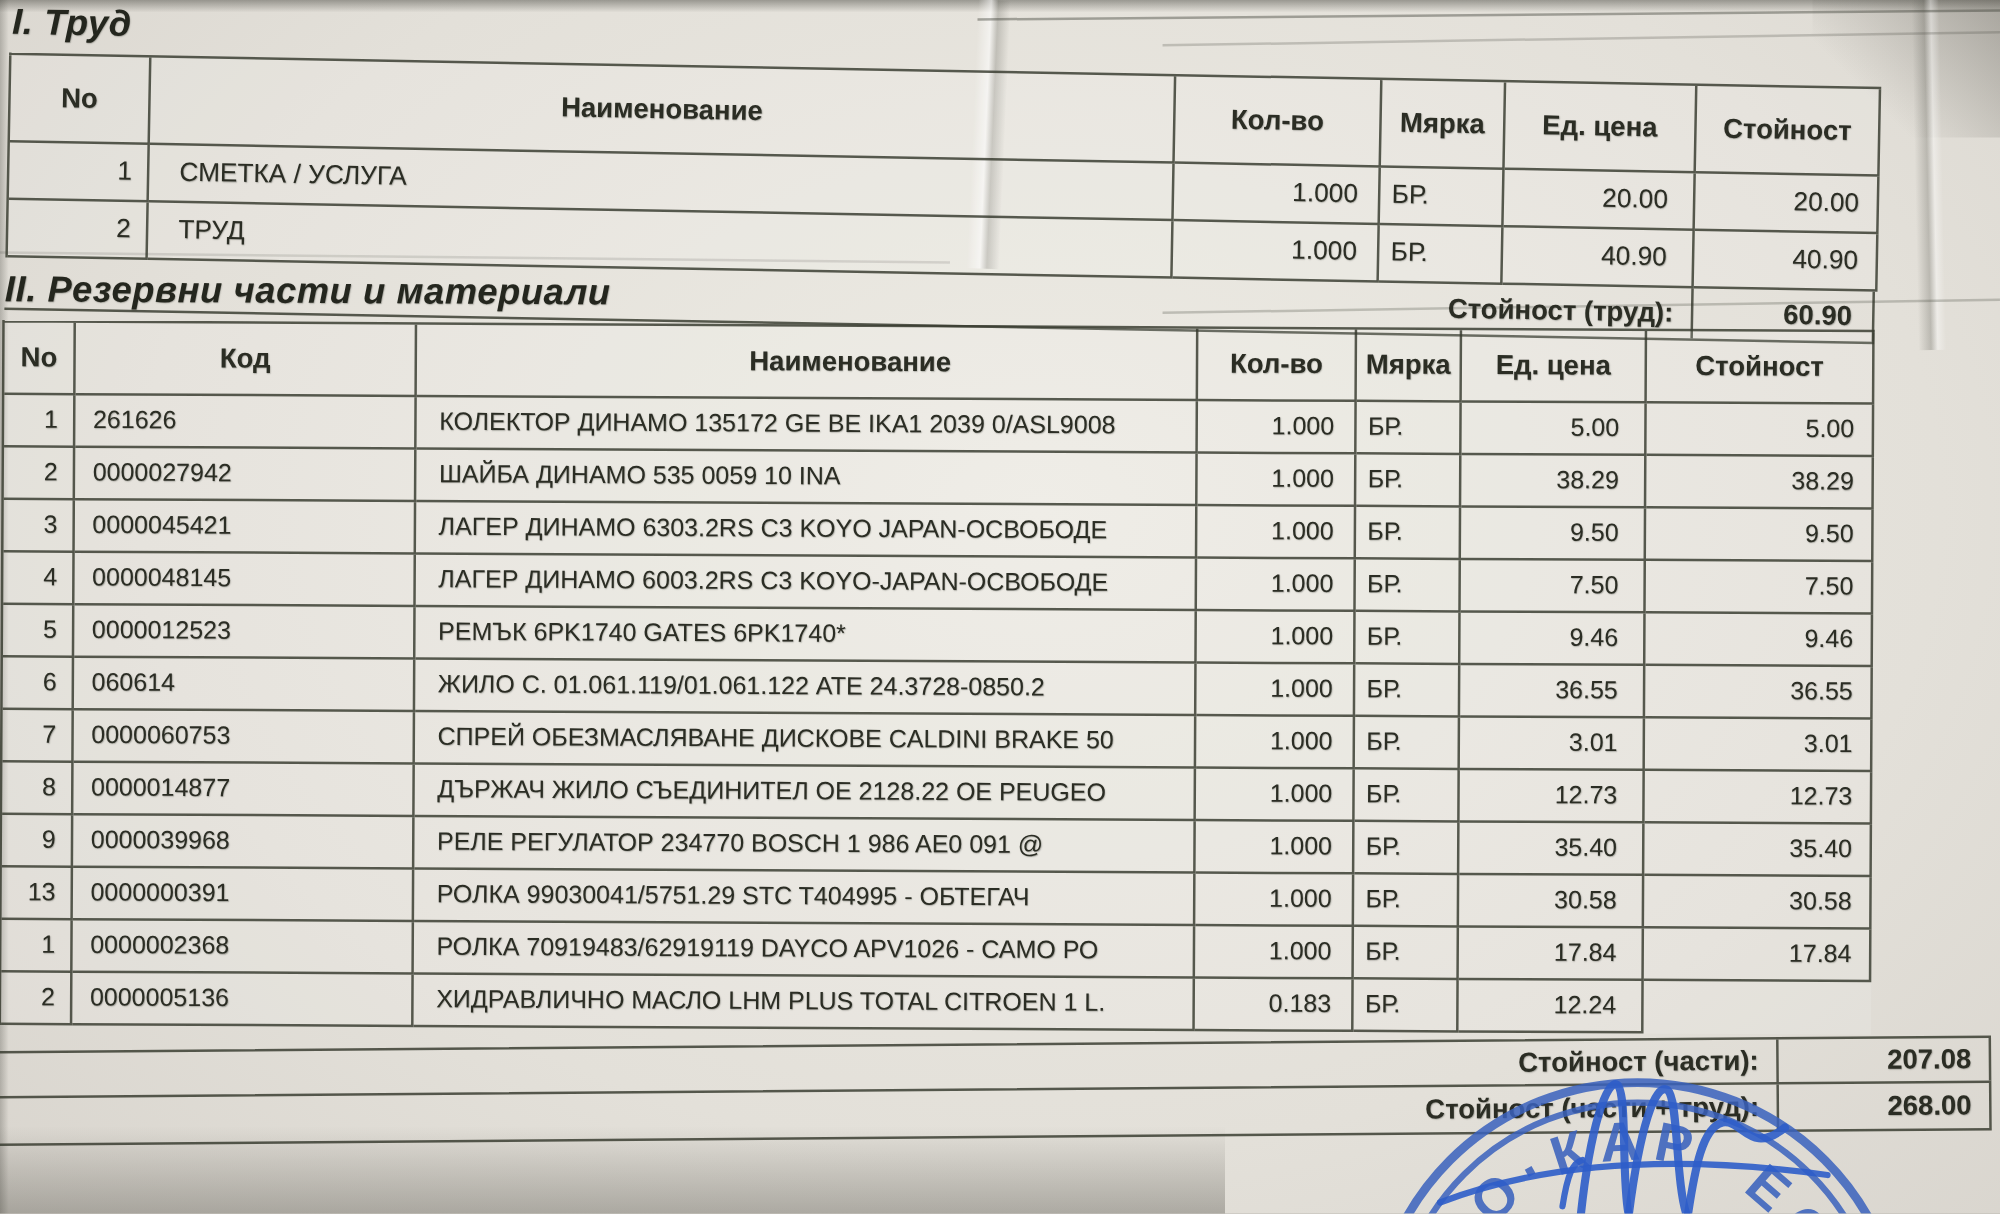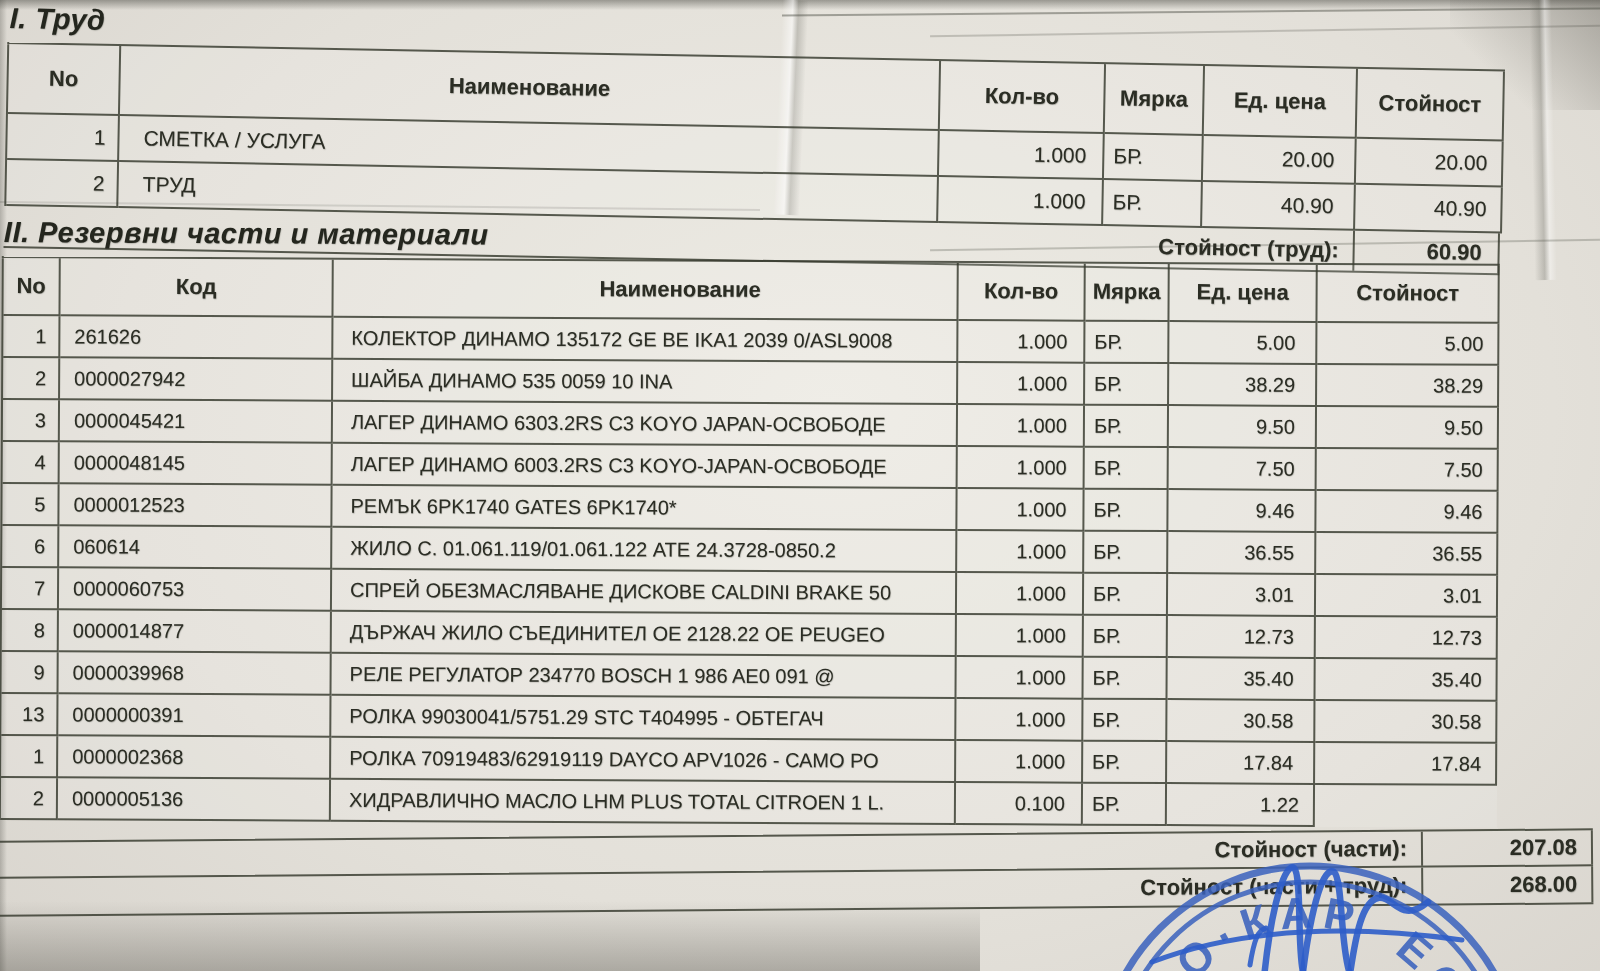--- a/index.html
+++ b/index.html
@@ -200,23 +200,23 @@
         <div class="cell c-no">1</div>
         <div class="cell c-code">0000002368</div>
         <div class="cell c-name">РОЛКА 70919483/62919119 DAYCO APV1026 - САМО РО</div>
         <div class="cell c-qty">1.000</div>
         <div class="cell c-unit">БР.</div>
         <div class="cell c-price">17.84</div>
         <div class="cell c-value">17.84</div>
         <div class="cell c-no">2</div>
         <div class="cell c-code">0000005136</div>
         <div class="cell c-name">ХИДРАВЛИЧНО МАСЛО LHM PLUS TOTAL CITROEN 1 L.</div>
-        <div class="cell c-qty">0.100</div>
-        <div class="cell c-unit">БР.</div>
-        <div class="cell c-value">1.22</div>
+        <div class="cell c-qty">0.183</div>
+        <div class="cell c-unit">БР.</div>
+        <div class="cell c-price">12.24</div>
       </div>
     <div class="sec2-totals">
       <div class="totrow t2-tot first soft">
         <div class="lbl">Стойност (части):</div>
         <div class="box">207.08</div>
       </div>
       <div class="totrow t2-tot soft">
         <div class="lbl">Стойност (части + труд):</div>
         <div class="box">268.00</div>
       </div>

